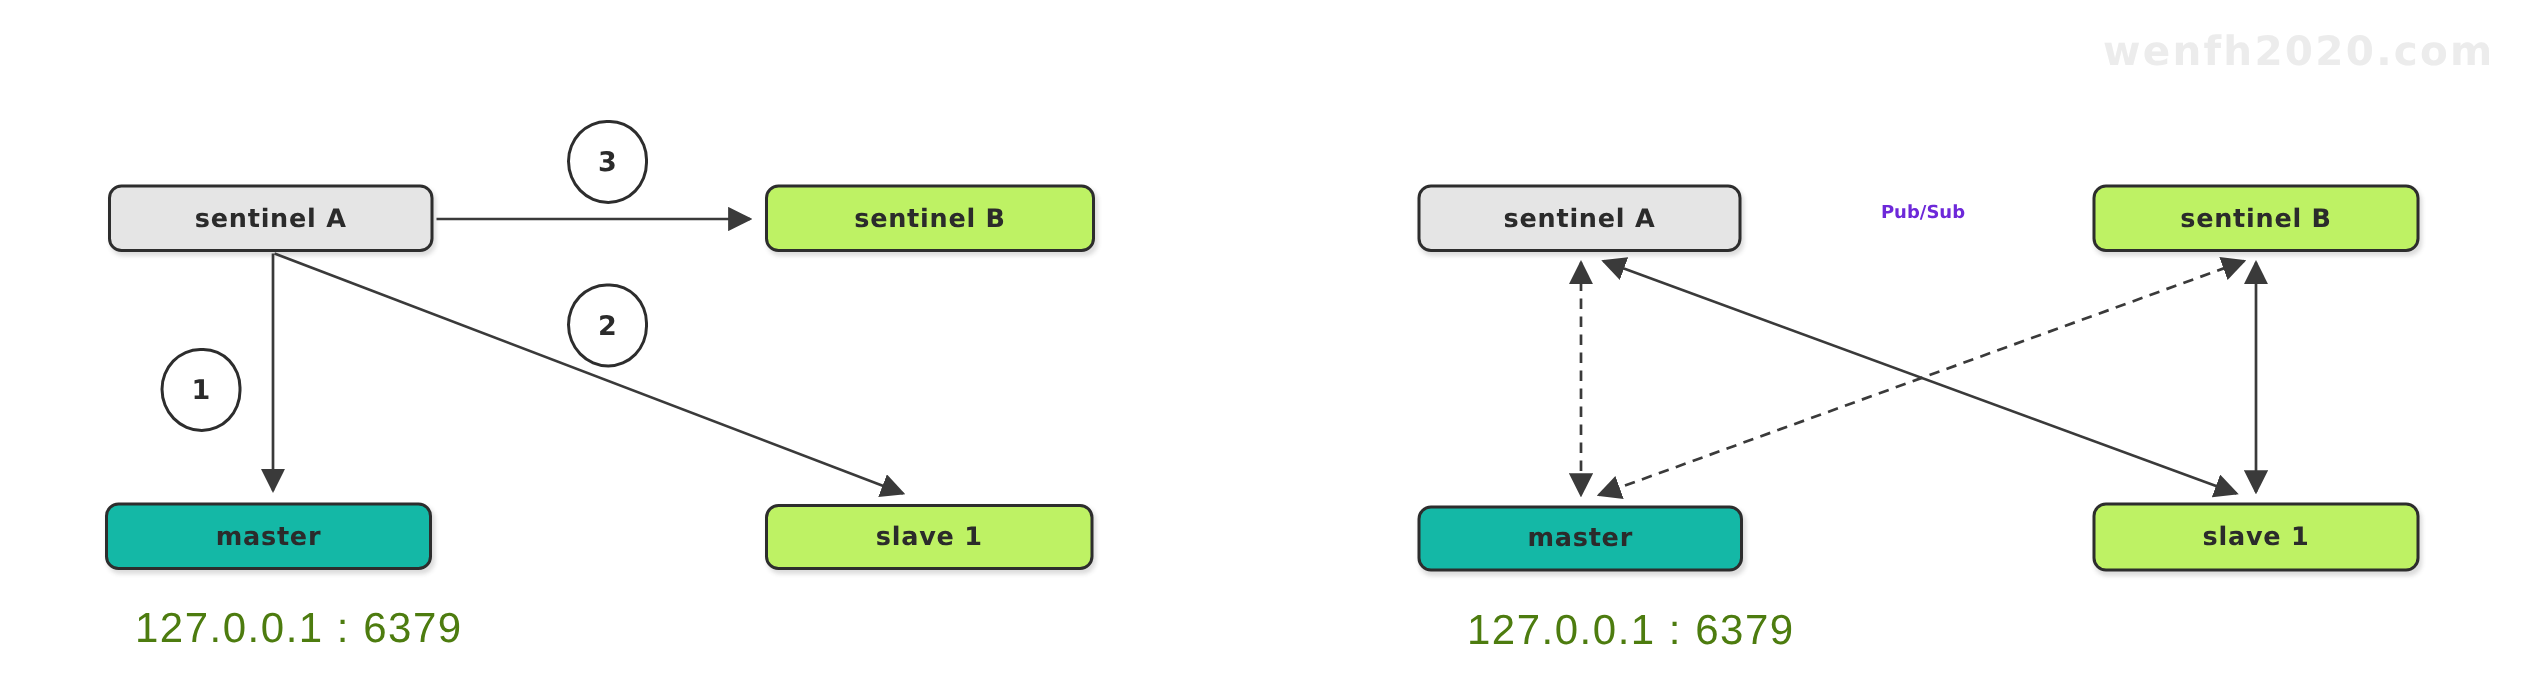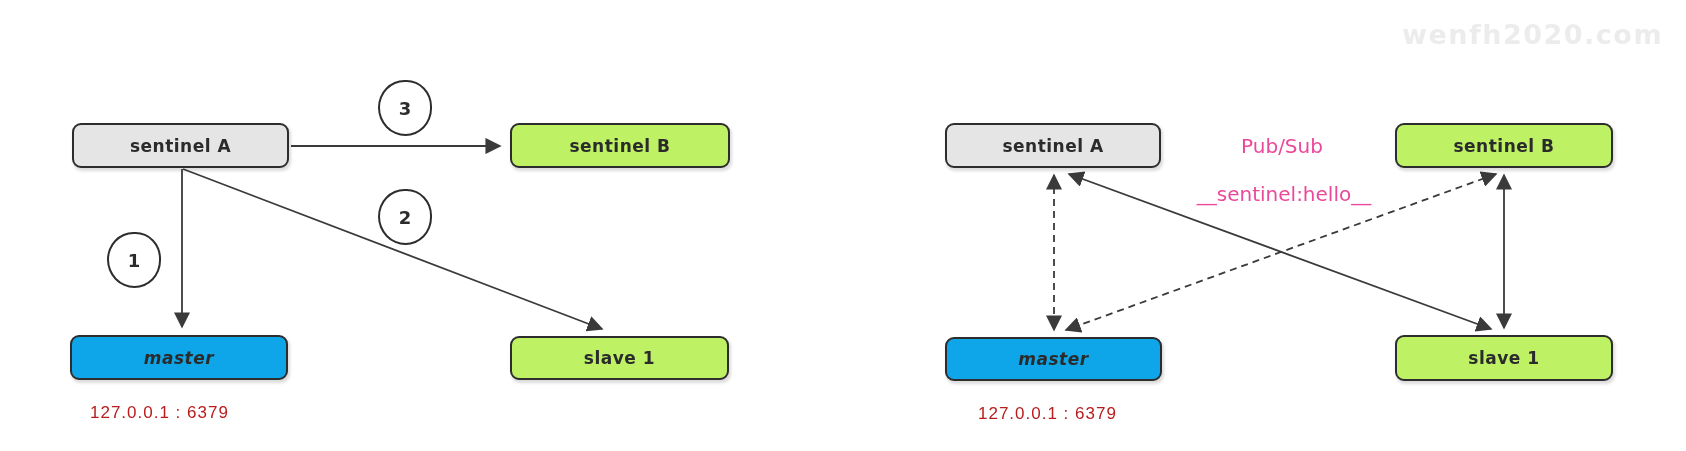--- a/index.html
+++ b/index.html
@@ -30,50 +30,50 @@
     display: flex;
     align-items: center;
     justify-content: center;
     font-size: 17px;
     font-weight: bold;
     color: #2b2b2b;
     letter-spacing: 0.5px;
     box-shadow: 1.5px 2.5px 3px rgba(60,60,60,0.18);
   }
   .node.pink   { background: #e5e5e5; }
-  .node.purple { background: #0ea5e9; font-style: italic; }
+  .node.purple { background: #14b8a6; }
 
   .step-circle {
     position: absolute;
     box-sizing: border-box;
     width: 54px;
     height: 56px;
     border: 2px solid #2d2d2d;
     border-radius: 50% 48% 50% 52%;
     background: #ffffff;
     display: flex;
     align-items: center;
     justify-content: center;
     font-size: 18px;
     font-weight: bold;
     color: #2b2b2b;
   }
   .float-label {
     position: absolute;
-    font-size: 20px;
-    font-weight: normal;
-    color: #ec4899;
+    font-size: 12px;
+    font-weight: bold;
+    color: #6d28d9;
     white-space: nowrap;
     transform: translateX(-50%);
   }
   .address {
     position: absolute;
     font-family: "Liberation Sans", sans-serif;
-    font-size: 17px;
-    color: #b91c1c;
+    font-size: 28px;
+    color: #4d7c0f;
     letter-spacing: 1px;
     white-space: nowrap;
   }
   .watermark {
     position: absolute;
     left: 1402px;
     top: 19px;
     font-size: 27px;
     font-weight: bold;
     color: #ececec;
@@ -135,19 +135,18 @@
     <span>sentinel B</span>
   </div>
   <div class="node purple" style="left:945px; top:337px; width:217px; height:44px;">
     <span>master</span>
   </div>
   <div class="node" style="left:1395px; top:335px; width:218px; height:46px;">
     <span>slave 1</span>
   </div>
 
   <div class="float-label" style="left:1282px; top:134px;">Pub/Sub</div>
-  <div class="float-label" style="left:1284px; top:182px;">__sentinel:hello__</div>
 
   <div class="address" style="left:978px; top:404px;">127.0.0.1 : 6379</div>
 
   <div class="watermark">wenfh2020.com</div>
 
 </div>
 
 </body></html>

